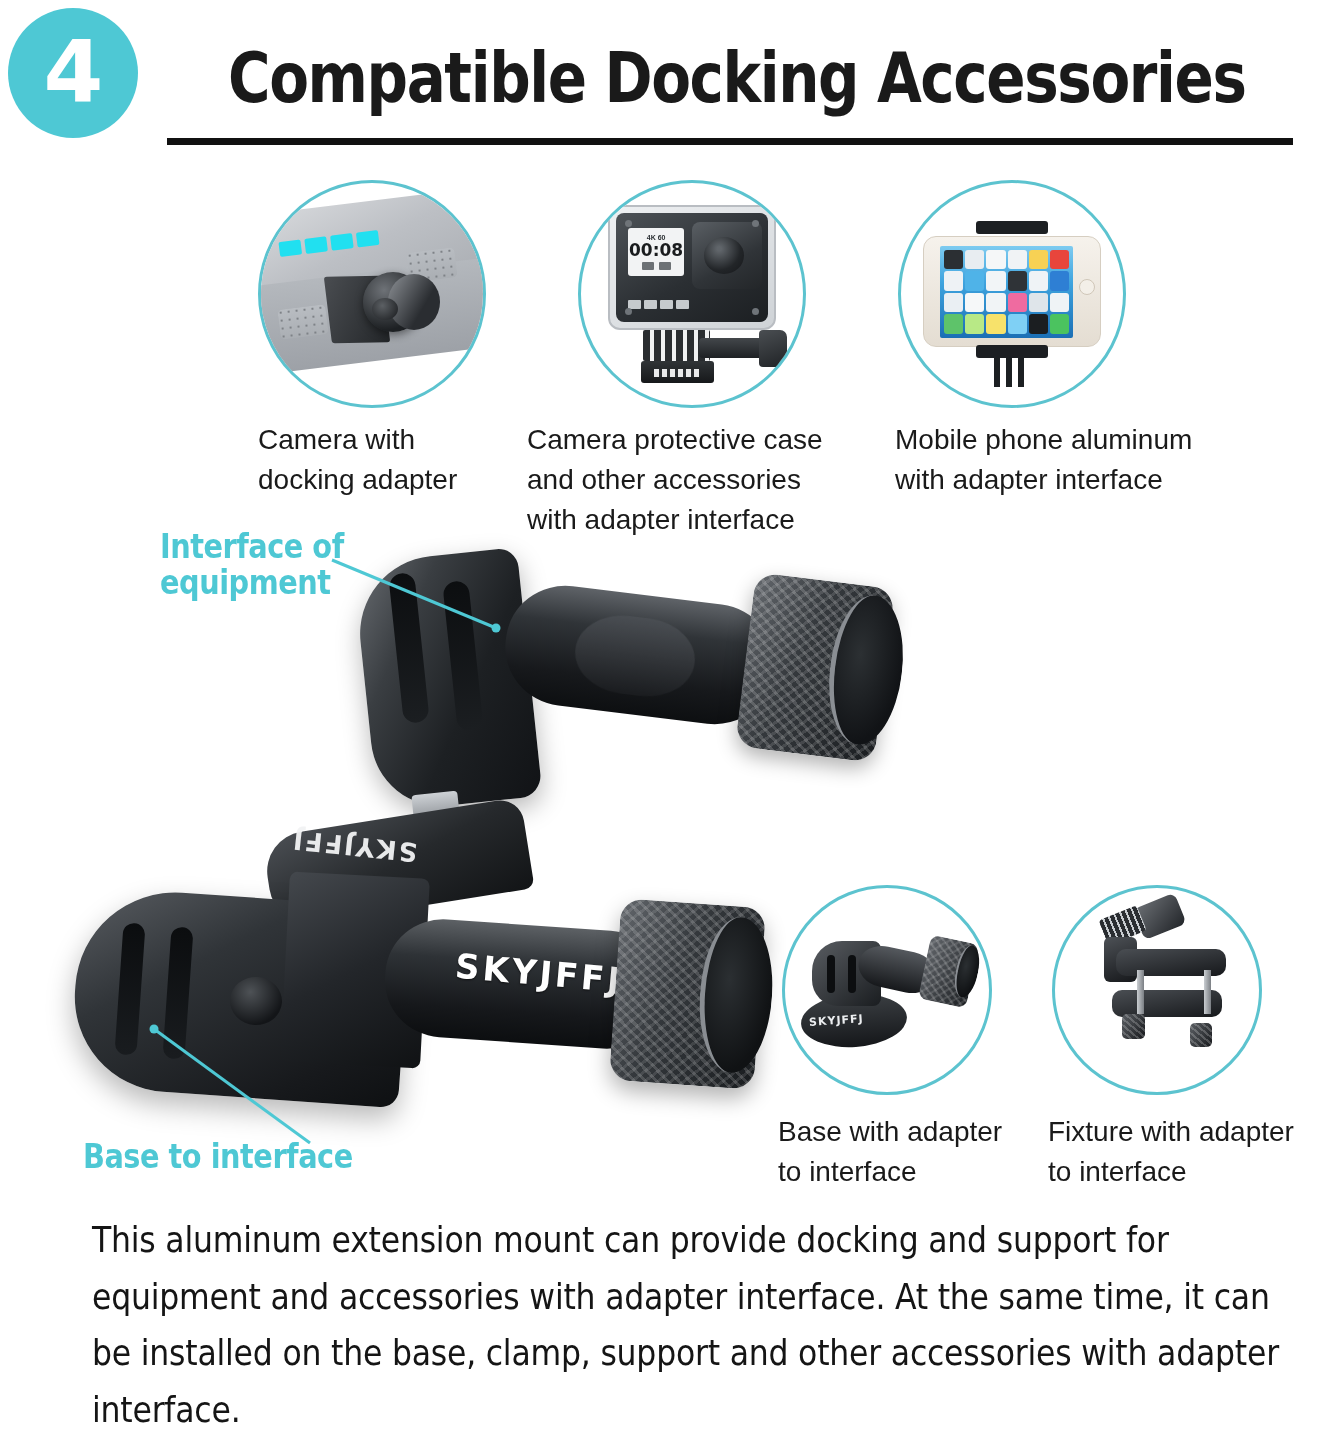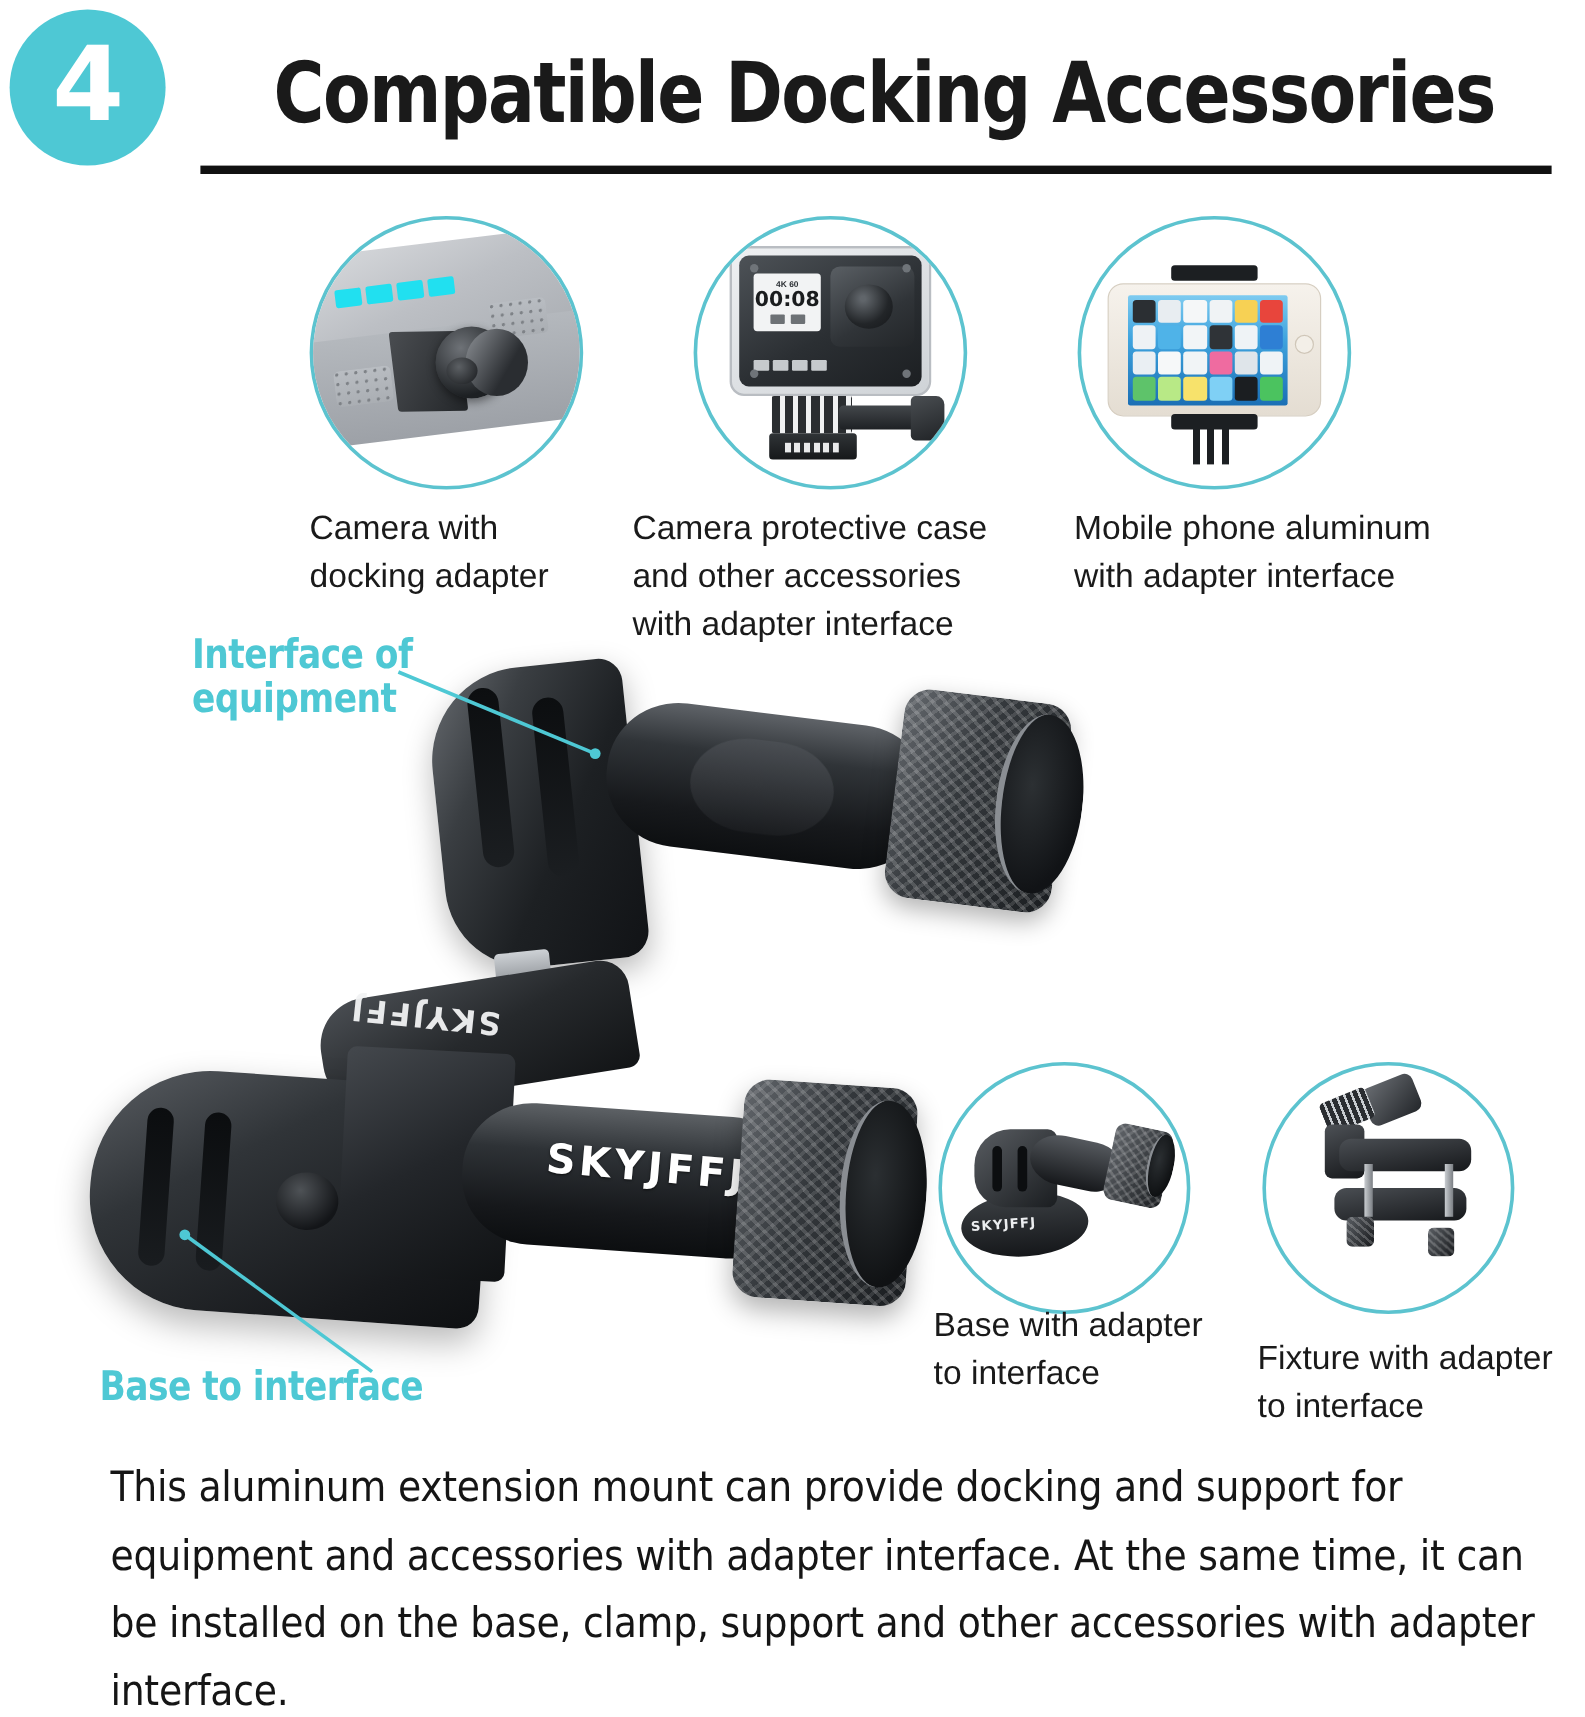--- a/index.html
+++ b/index.html
@@ -673,20 +673,20 @@
       <div class="fx-ball-arm"></div>
       <div class="fx-clamp-top"></div>
       <div class="fx-clamp-bot"></div>
       <div class="fx-bar" style="left:40%; top:40%; height:22%;"></div>
       <div class="fx-bar" style="left:73%; top:40%; height:22%;"></div>
       <div class="fx-thumb" style="left:33%; top:62%;"></div>
       <div class="fx-thumb" style="left:66%; top:66%;"></div>
     </div>
   </div>
 
-  <div class="cap" style="left:778px; top:1084px; width:255px;">Base with adapter
+  <div class="cap" style="left:778px; top:1112px; width:255px;">Base with adapter
 to interface</div>
   <div class="cap" style="left:1048px; top:1112px; width:275px;">Fixture with adapter
 to interface</div>
 
   <div class="para">This aluminum extension mount can provide docking and support for equipment and accessories with adapter interface. At the same time, it can be installed on the base, clamp, support and other accessories with adapter interface.</div>
 
 </div>
 
 </body></html>

